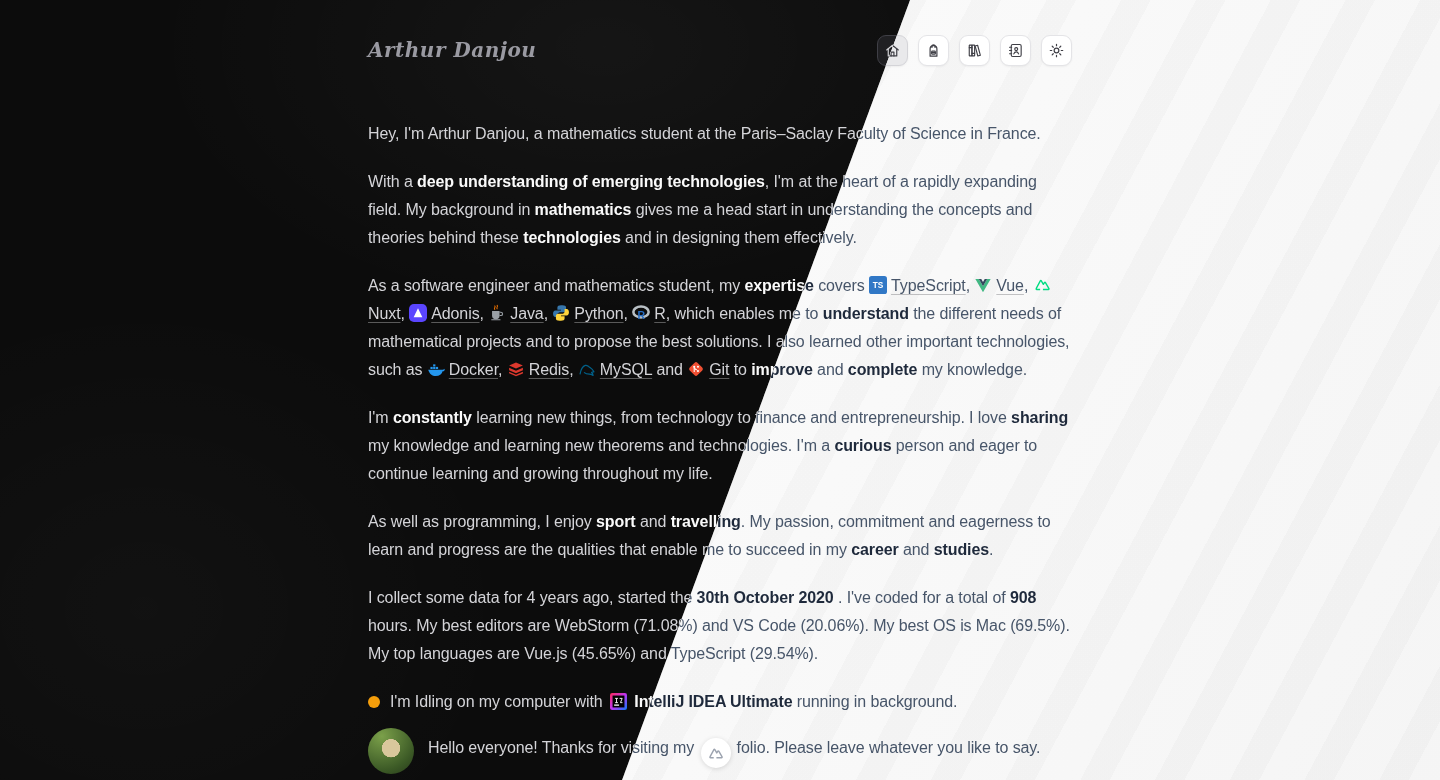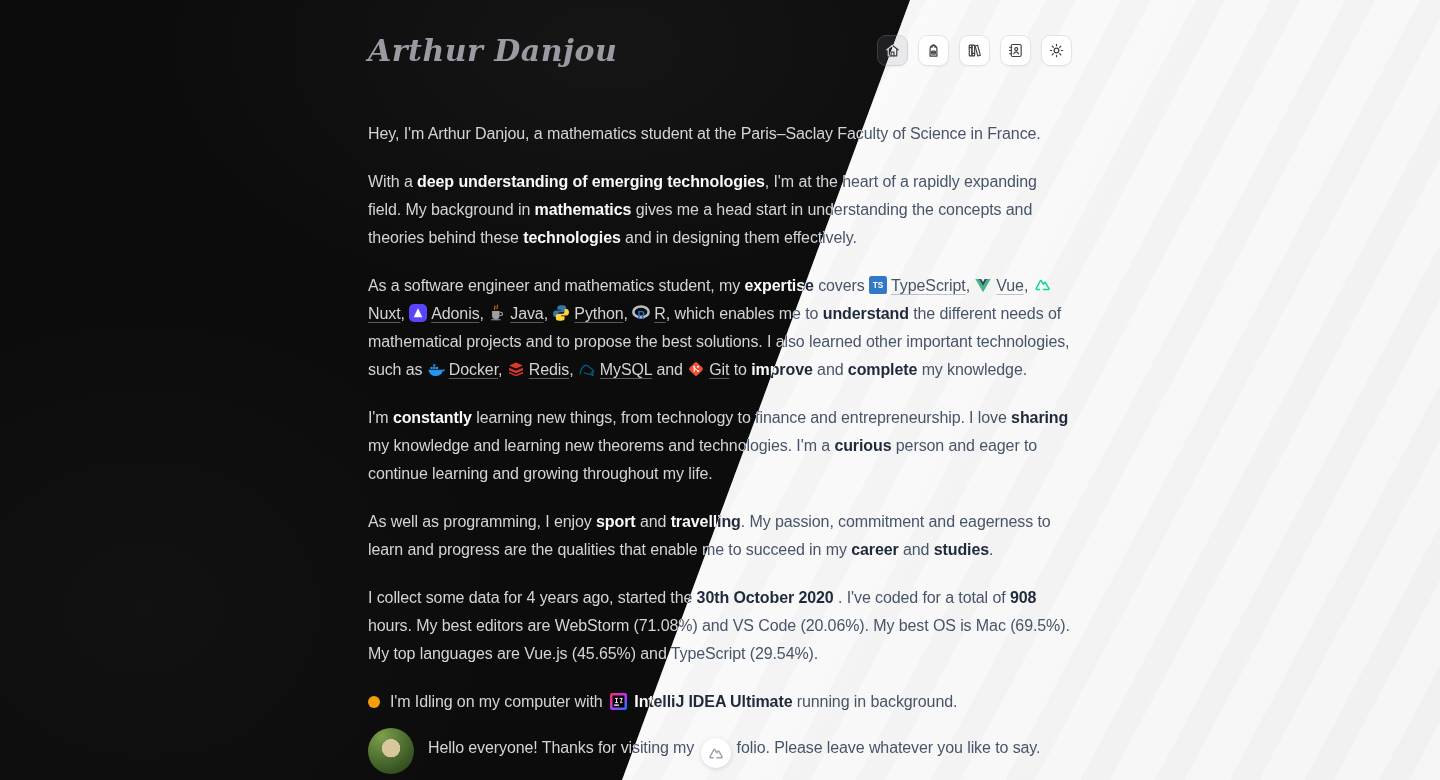--- a/index.html
+++ b/index.html
@@ -19,21 +19,21 @@
       repeating-linear-gradient(118deg, rgba(0,0,0,0.018) 0 26px, rgba(0,0,0,0) 26px 66px),
       linear-gradient(118deg, rgba(255,255,255,0.9), rgba(0,0,0,0.02));
     color:#475569;
     clip-path:polygon(63.2% 0, 100% 0, 100% 100%, 43.2% 100%);
   }
 
   .container{width:704px;margin:0 auto;padding-top:26px;}
 
   header{display:flex;justify-content:space-between;align-items:center;height:48px;}
   .title{font-family:"DejaVu Serif",serif;font-style:italic;font-weight:bold;
-         font-size:30px;letter-spacing:.5px;margin:0;}
+         font-size:20px;letter-spacing:.5px;margin:0;}
   .layer-dark .title{color:#9a9aa2;}
   .layer-light .title{color:#52525b;}
 
   .navbtns{display:flex;gap:10px;}
   .navbtn{width:31px;height:31px;border-radius:9px;display:flex;align-items:center;
           justify-content:center;padding:0;cursor:pointer;}
   .layer-light .navbtn{background:#fff;border:1px solid #e4e4e7;color:#3f3f46;box-shadow:0 1px 2px rgba(0,0,0,.05);}
   .layer-light .navbtn.active{background:#e9e9eb;border-color:#d4d4d8;}
   .layer-dark .navbtn{background:#141414;border:1px solid #2b2b2e;color:#d4d4d8;}
   .layer-dark .navbtn.active{background:#202023;border-color:#3f3f46;}

